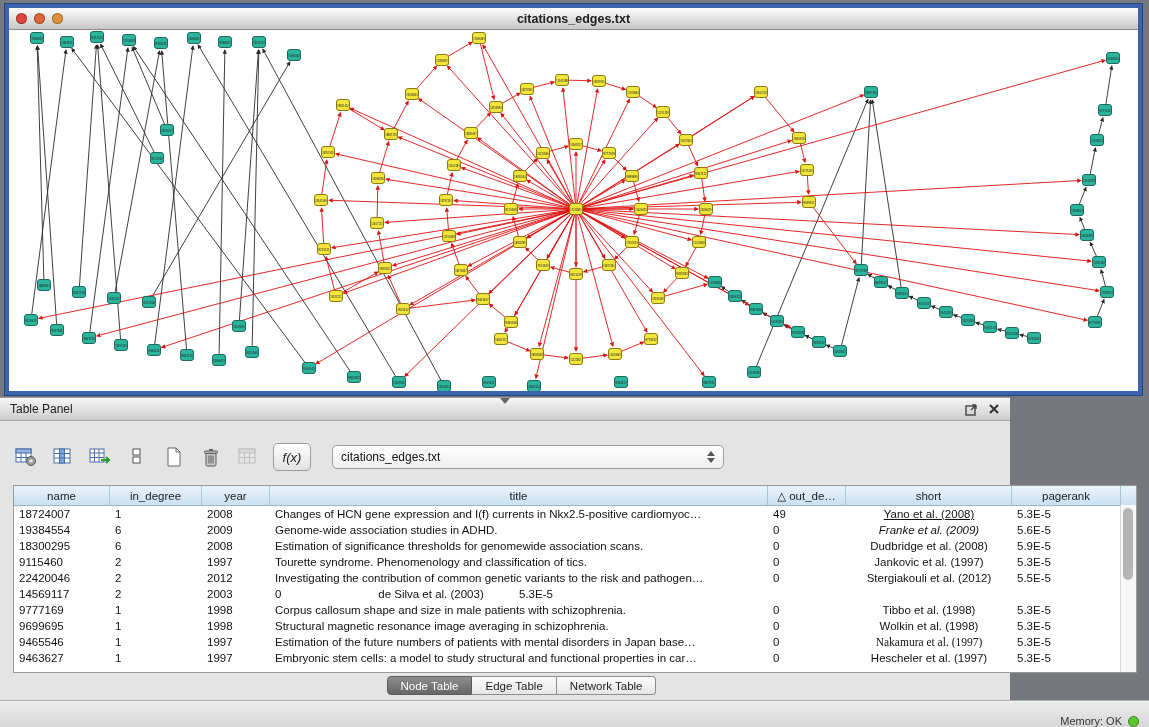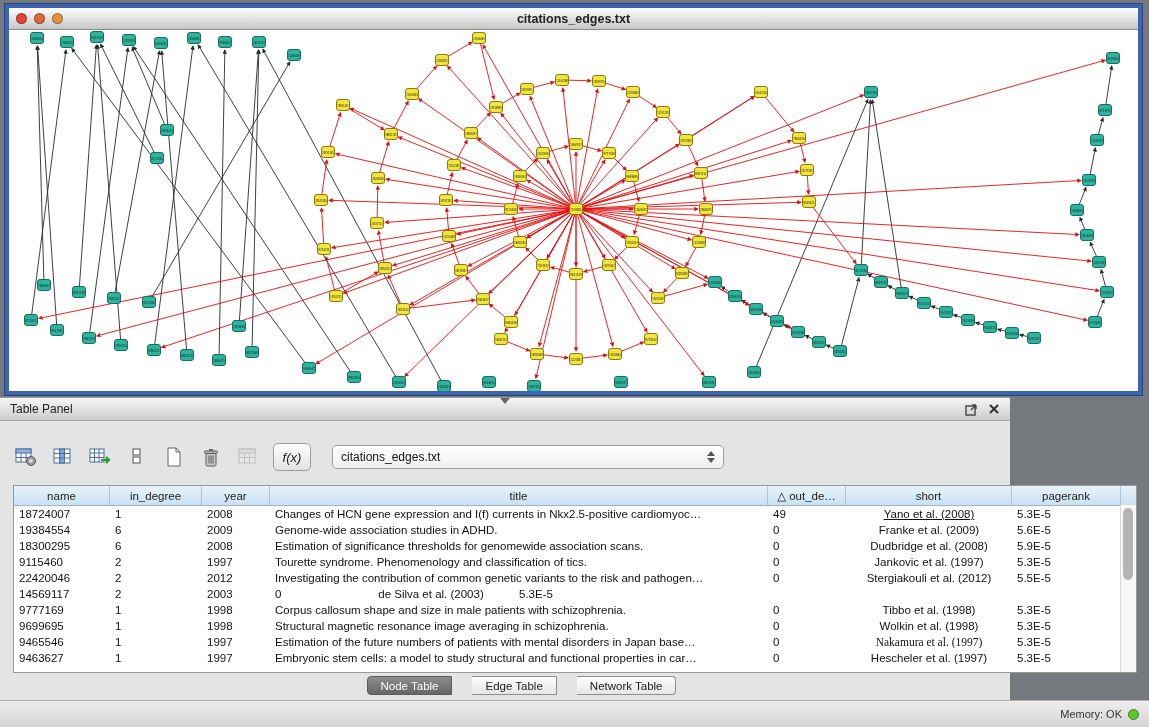--- a/index.html
+++ b/index.html
@@ -38,26 +38,26 @@
   .tbody{position:relative;}
   .trow{display:flex;height:16px;align-items:center;}
   .tcell{box-sizing:border-box;padding:0 5px;font-size:11.5px;color:#111;white-space:nowrap;overflow:hidden;}
   .a-center{text-align:center;}
   .a-left{text-align:left;}
   .vscroll{position:absolute;right:0;top:19px;bottom:0;width:15px;background:#f7f7f7;border-left:1px solid #d8d8d8;}
   .vthumb{position:absolute;left:2px;top:3px;width:10px;height:72px;border-radius:6px;background:#b5b5b5;}
 
   .tabs{position:absolute;left:0;right:0;top:279px;display:flex;justify-content:center;}
   .tab{height:19px;box-sizing:border-box;padding:0 13px;display:flex;align-items:center;font-size:11.5px;border:1px solid #8e8e8e;background:linear-gradient(#fdfdfd,#e6e6e6);color:#222;}
-  .tab + .tab{border-left:none;margin-left:20px;}
+  .tab + .tab{border-left:none;}
   .tab:first-child{border-radius:4px 0 0 4px;margin-left:33px;}
   .tab:last-child{border-radius:0 4px 4px 0;}
   .tab.active{background:linear-gradient(#8d8d8d,#666666);color:#fff;border-color:#5c5c5c;}
 
-  .status-bar{position:absolute;left:0;top:700px;width:1149px;height:27px;box-sizing:border-box;background:linear-gradient(#ededed,#d6d6d6);border-top:1px solid #b0b0b0;display:flex;align-items:center;justify-content:flex-end;padding:0 10px;gap:6px;}
+  .status-bar{position:absolute;left:0;top:700px;width:1149px;height:27px;box-sizing:border-box;background:linear-gradient(#ededed,#d6d6d6);border-top:1px solid #b0b0b0;display:flex;align-items:flex-end;justify-content:flex-end;padding:0 10px;gap:6px;}
   .mem-label{font-size:11px;color:#333;}
   .mem-dot{width:11px;height:11px;border-radius:50%;border:1px solid #3c7d22;box-sizing:border-box;}
 </style>
 </head>
 <body>
 
 <div class="app">
 
   <div class="net-window">
     <div class="net-titlebar">
@@ -801,21 +801,21 @@
             <div class="tcell a-left" style="width: 78px;">49</div>
             <div class="tcell a-center" style="width: 166px; text-decoration: underline;">Yano et al. (2008)</div>
             <div class="tcell a-left" style="width: 109px;">5.3E-5</div>
           </div>
           <div class="trow">
             <div class="tcell a-left" style="width: 96px;">19384554</div>
             <div class="tcell a-left" style="width: 92px;">6</div>
             <div class="tcell a-left" style="width: 68px;">2009</div>
             <div class="tcell a-left" style="width: 498px;">Genome-wide association studies in ADHD.</div>
             <div class="tcell a-left" style="width: 78px;">0</div>
-            <div class="tcell a-center" style="width: 166px;">Franke et al. (2009)</div>
+            <div class="tcell a-center" style="width: 166px; font-style: italic;">Franke et al. (2009)</div>
             <div class="tcell a-left" style="width: 109px;">5.6E-5</div>
           </div>
           <div class="trow">
             <div class="tcell a-left" style="width: 96px;">18300295</div>
             <div class="tcell a-left" style="width: 92px;">6</div>
             <div class="tcell a-left" style="width: 68px;">2008</div>
             <div class="tcell a-left" style="width: 498px;">Estimation of significance thresholds for genomewide association scans.</div>
             <div class="tcell a-left" style="width: 78px;">0</div>
             <div class="tcell a-center" style="width: 166px;">Dudbridge et al. (2008)</div>
             <div class="tcell a-left" style="width: 109px;">5.9E-5</div>

